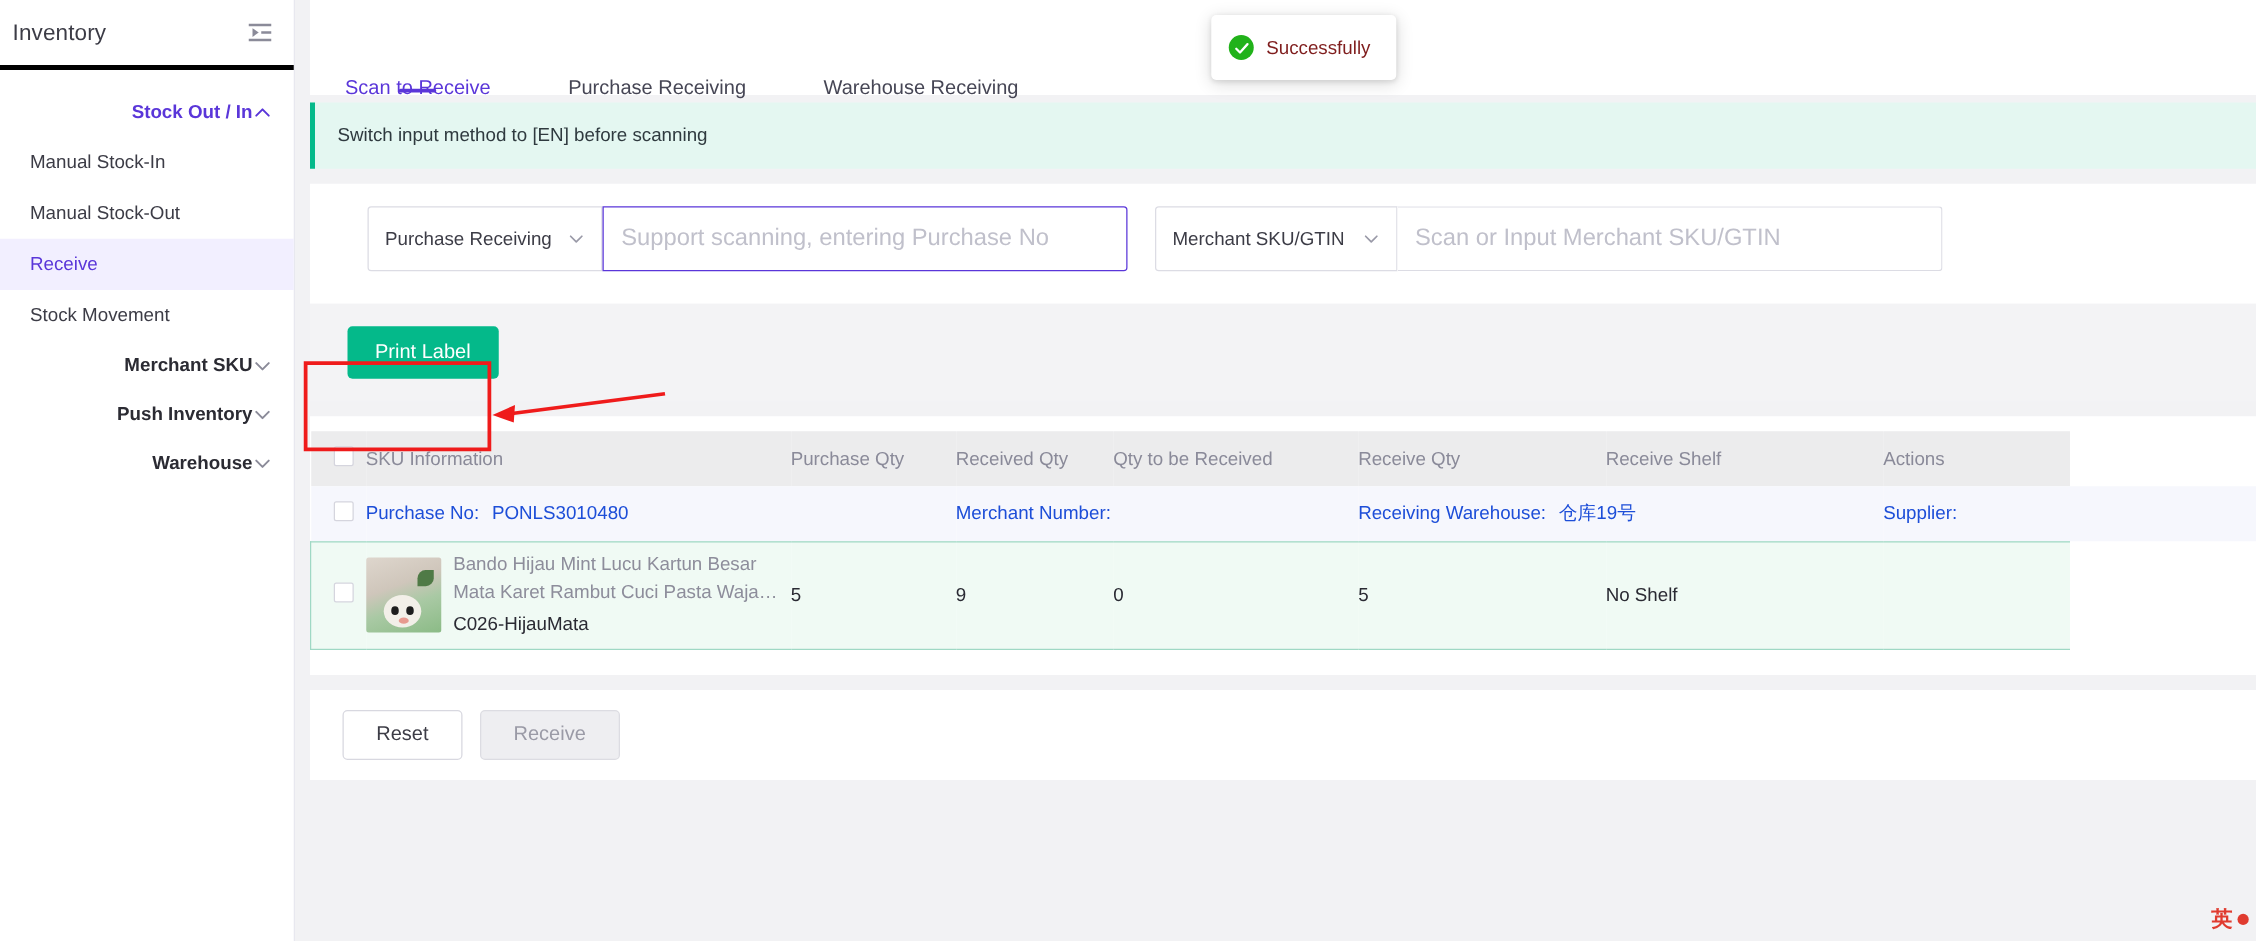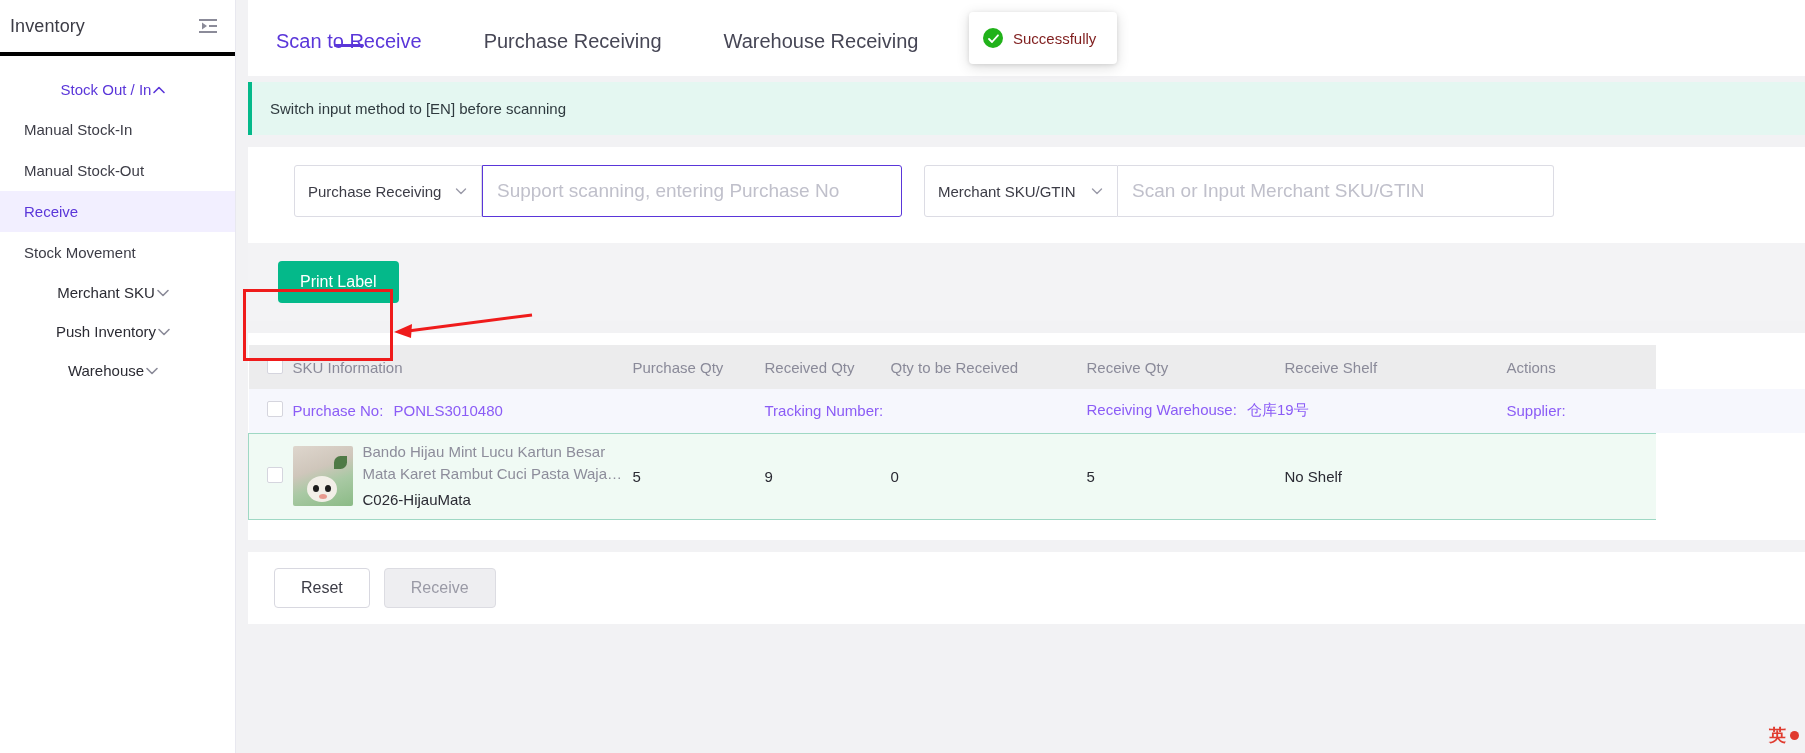--- a/index.html
+++ b/index.html
@@ -26,23 +26,23 @@
     padding: 0 17px 0 10px;
     border-bottom: 4px solid #000000;
   }
   .sidebar-title {
     font-size: 18px; color: #3c3c46; letter-spacing: .1px;
   }
   .fold-icon { width: 20px; height: 20px; display:block; cursor: pointer; }
 
   .sidebar-body { padding-top: 14px; }
   .group-head {
-    display: flex; align-items: center; justify-content: center;
+    display: flex; align-items: center; justify-content: flex-end;
     padding: 11px 17px 11px 10px;
-    font-size: 15px; font-weight: normal;
+    font-size: 15px; font-weight: bold;
     cursor: pointer;
   }
   .group-head.active { color: #5a36d9; }
   .group-head.inactive { color: #2b2b33; }
   .chev { width: 16px; height: 16px; display:block; }
   .sub-item {
     padding: 12px 10px 12px 24px;
     font-size: 15px;
     color: #3c3c46;
     cursor: pointer;
@@ -63,26 +63,27 @@
   .tabs-card {
     background: #ffffff;
     margin: 0 0 0 12px;
     height: 76px;
     display: flex;
     align-items: flex-start;
     padding: 0 0 0 28px;
   }
   .tab {
     position: relative;
-    font-size: 20px;
+    font-size: 16px;
     color: #464655;
     padding: 30px 0 0 0;
     margin-right: 62px;
     cursor: pointer;
     white-space: nowrap;
+    margin-top: 32px;
   }
   .tab.active { color: #5a36d9; }
   .tab.active::after {
     content: ""; position: absolute;
     left: 50%; transform: translateX(-50%);
     bottom: 6px; width: 30px; height: 3px;
     background: #5a36d9; border-radius: 2px;
   }
 
   
@@ -202,21 +203,21 @@
   .chk {
     width: 16px; height: 16px;
     border: 1px solid #d5d5de;
     border-radius: 2px; background: #fff;
     display: inline-block; cursor: pointer;
   }
   .cell-chk { width: 44px; padding-left: 18px !important; }
   .row-info td {
     background: #f6f7fd;
     height: 44px;
-    font-size: 15px; color: #8b5cf6;
+    font-size: 15px; color: #1d4ed8;
     padding: 0; vertical-align: middle;
   }
   .row-prod td {
     background: #f0faf4;
     height: 86px;
     font-size: 15px; color: #2a2a33;
     padding: 0; vertical-align: middle;
     border-top: 1px solid #9fd8c4;
     border-bottom: 1px solid #9fd8c4;
   }
@@ -427,21 +428,21 @@
         <tbody>
           <tr class="row-info">
             <td class="cell-chk">
               <span class="chk"></span>
             </td>
             <td colspan="2">
               <span>Purchase No:</span>
               <span style="margin-left:6px">PONLS3010480</span>
             </td>
             <td colspan="2">
-              <span>Tracking Number:</span>
+              <span>Merchant Number:</span>
               <span style="margin-left:6px"></span>
             </td>
             <td colspan="2">
               <span>Receiving Warehouse:</span>
               <span style="margin-left:6px">仓库19号</span>
             </td>
             <td colspan="2">
               <span>Supplier:</span>
               <span style="margin-left:6px"></span>
             </td>

